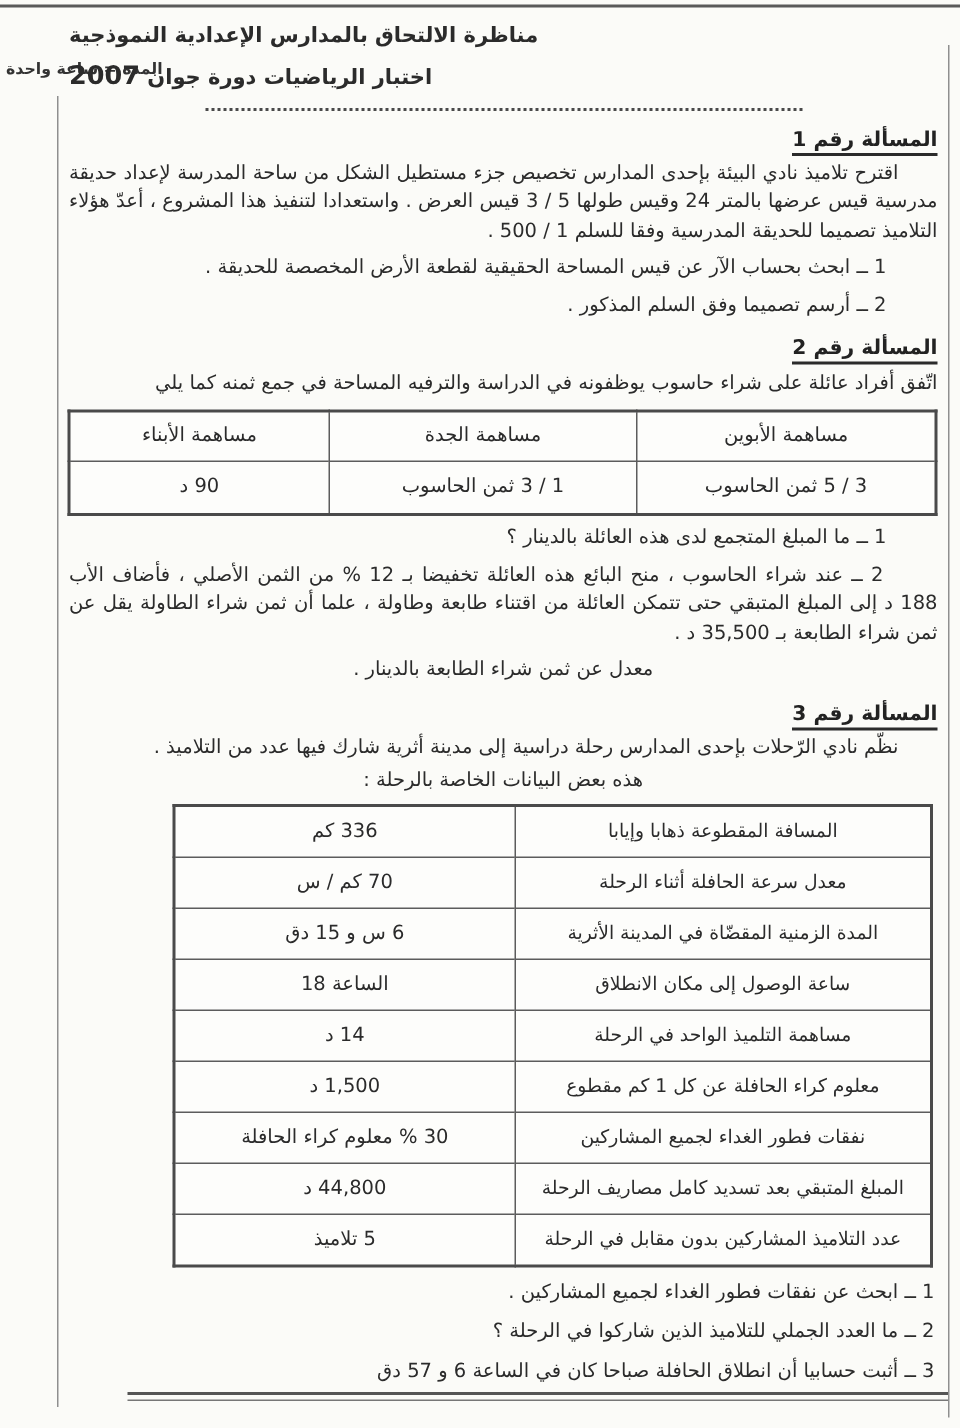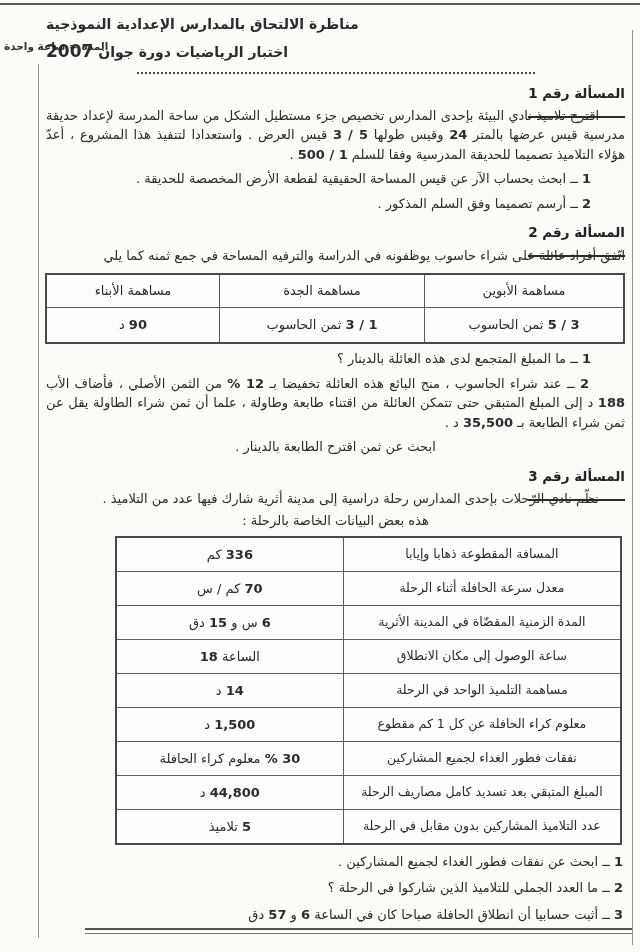--- a/index.html
+++ b/index.html
@@ -1,39 +1,39 @@
 <!DOCTYPE html>
 <html lang="ar"><head>
 <meta charset="utf-8">
 <style>
   html,body{margin:0;padding:0;}
   body{
     width:640px;height:952px;position:relative;overflow:hidden;
     background:#fbfbf8;color:#2b2b2b;
     font-family:"DejaVu Sans", sans-serif;
   }
-  .b{font-weight:bold;}
+  .b{font-weight:normal;}
   
   .frame-top{position:absolute;top:3px;left:0;width:640px;height:0;border-top:2px solid #5a5a5a;}
   .frame-left{position:absolute;left:38px;top:64px;height:874px;width:0;border-left:1px solid #8f8f8f;}
   .frame-right{position:absolute;left:632px;top:30px;height:915px;width:0;border-left:1px solid #8f8f8f;}
   .bottom-rule{position:absolute;left:85px;top:928px;width:547px;height:3px;
     border-top:2px solid #555;border-bottom:1px solid #777;}
   .duration{position:absolute;top:40px;left:4px;direction:rtl;white-space:nowrap;
     font-size:10.5px;font-weight:bold;color:#333;}
   
   .content{position:absolute;top:12px;left:46px;width:579px;direction:rtl;text-align:right;
     font-size:13px;line-height:1.5;}
   .exam-header{text-align:left;}
   .title1{font-size:14px;font-weight:bold;margin:2px 0 0;}
   .title2{font-size:14px;font-weight:bold;margin:4px 0 0;}
   .year{font-size:17px;letter-spacing:1px;}
   .dots{width:398px;height:2px;margin:5px auto 0;border-bottom:2px dotted #4a4a4a;}
   .mh{margin:9px 0 3px;font-size:13.5px;font-weight:bold;color:#222;}
-  .mh .u{border-bottom:2px solid #2b2b2b;padding-bottom:15px;}
+  .mh .u{border-bottom:2px solid #2b2b2b;padding-bottom:1px;}
   .para{margin:3px 0;text-align:justify;text-indent:26px;}
   .para.noindent{text-indent:0;}
   .q{margin:5px 0;padding-left:4px;padding-right:34px;}
   .q-long{margin:5px 0;text-align:justify;text-indent:36px;}
   .q-flat{margin:7px 0;padding-right:2px;}
   .centerline{text-align:center;margin:3px 0;}
   table{border-collapse:collapse;background:#fdfdfb;}
   th,td{border:1px solid #5c5c5c;padding:1px 16px;text-align:center;}
   .t2{width:580px;margin:8px 0 5px;border:2px solid #4a4a4a;}
   .t2 th{font-weight:normal;height:30px;font-size:13px;}
@@ -82,21 +82,21 @@
     <tr>
       <td><span class="b">3 / 5</span><span> ثمن الحاسوب</span></td>
       <td><span class="b">1 / 3</span><span> ثمن الحاسوب</span></td>
       <td><span class="b">90</span><span> د</span></td>
     </tr>
   </tbody>
     </table>
 
   <div class="q"><span class="b">1</span><span> ــ ما المبلغ المتجمع لدى هذه العائلة بالدينار ؟</span></div>
   <div class="q-long"><span class="b">2</span><span> ــ عند شراء الحاسوب ، منح البائع هذه العائلة تخفيضا بـ </span><span class="b">12 %</span><span> من الثمن الأصلي ، فأضاف الأب </span><span class="b">188</span><span> د إلى المبلغ المتبقي حتى تتمكن العائلة من اقتناء طابعة وطاولة ، علما أن ثمن شراء الطاولة يقل عن ثمن شراء الطابعة بـ </span><span class="b">35,500</span><span> د .</span></div>
-  <div class="centerline">ابحث عن ثمن اقترح الطابعة بالدينار .</div>
+  <div class="centerline">معدل عن ثمن شراء الطابعة بالدينار .</div>
 
   <div class="mh"><span class="u">المسألة رقم 3</span></div>
   <div class="para">نظّم نادي الرّحلات بإحدى المدارس رحلة دراسية إلى مدينة أثرية شارك فيها عدد من التلاميذ .</div>
   <div class="centerline">هذه بعض البيانات الخاصة بالرحلة :</div>
 
   <table class="t3">
     <tbody>
         <tr>
       <td class="lbl">المسافة المقطوعة ذهابا وإيابا</td>
       <td class="val"><span class="b">336</span><span> كم</span></td>

